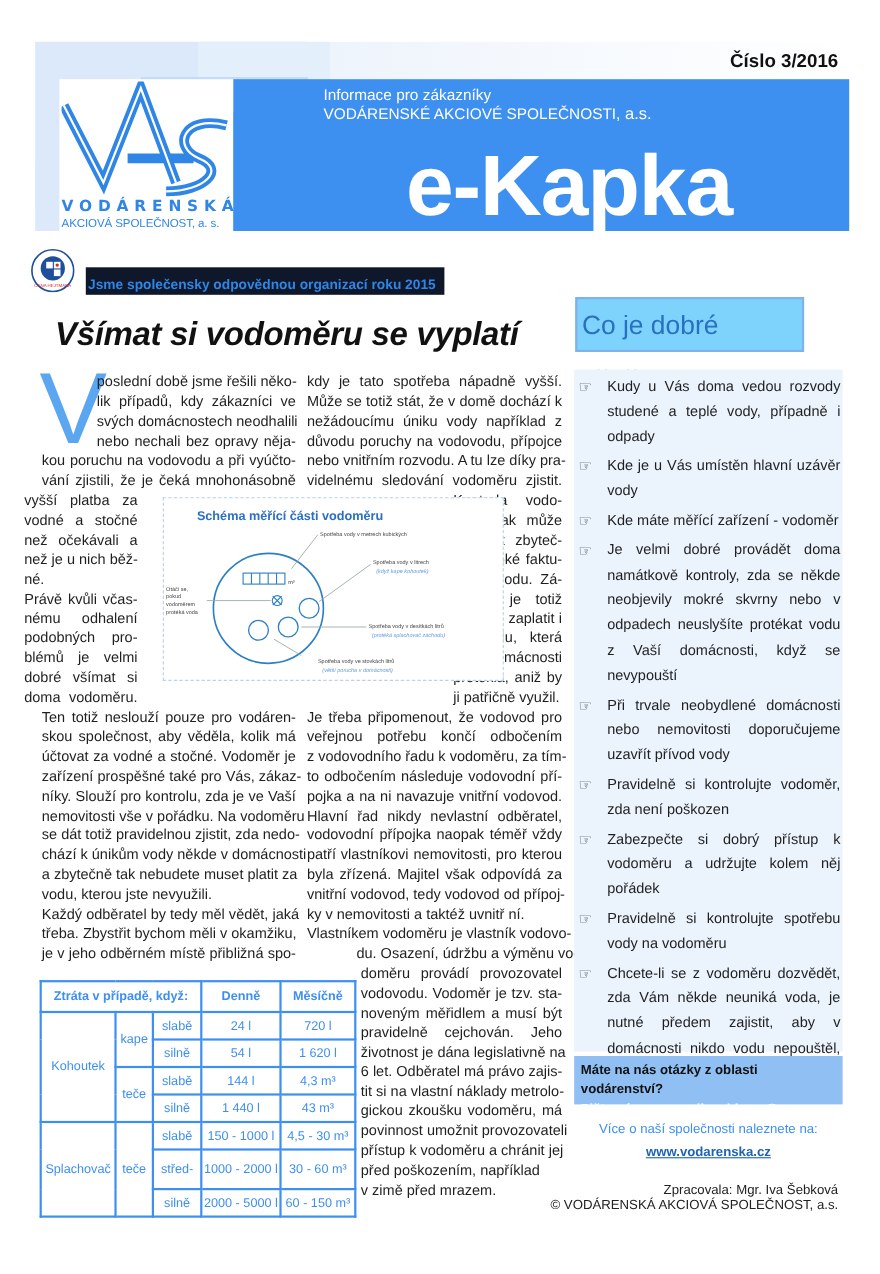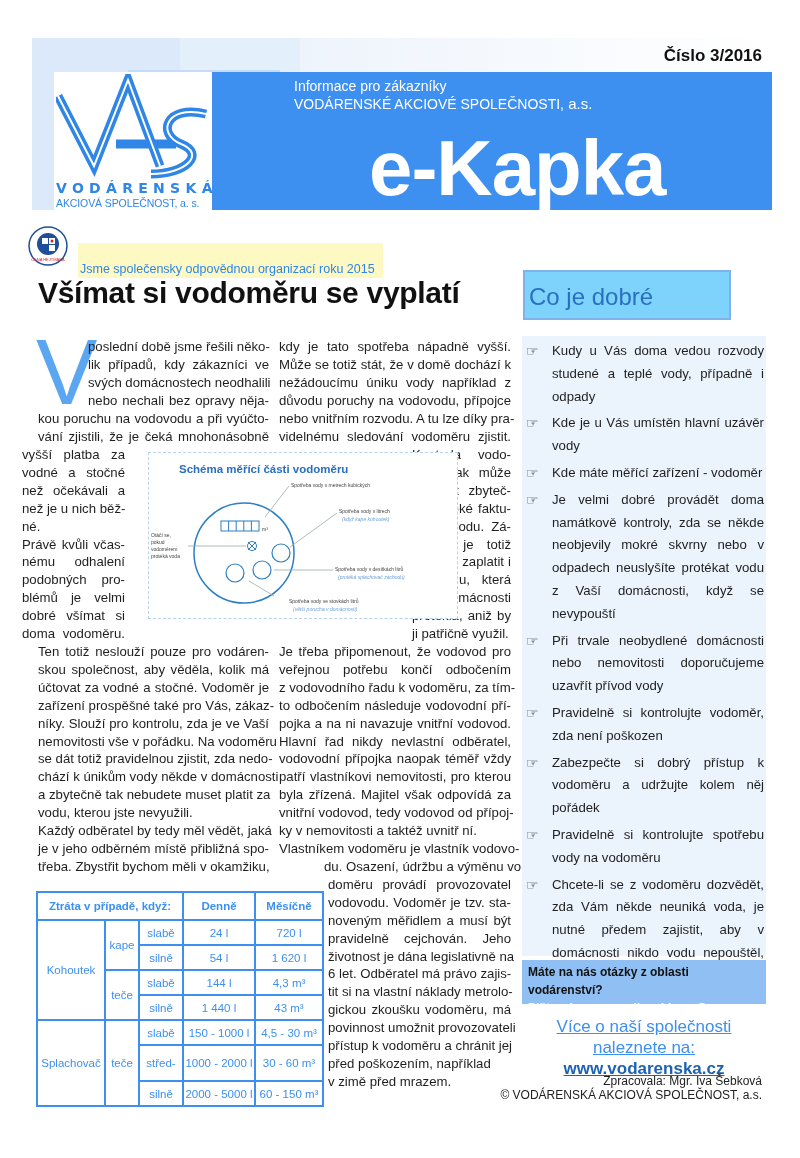--- a/index.html
+++ b/index.html
@@ -22,21 +22,21 @@
                letter-spacing: 5.3px; color: #2f86e6; font-family: "DejaVu Sans", sans-serif; }
   .logo-sub { position: absolute; left: 56px; top: 197px; font-size: 10.5px; color: #2f86e6; letter-spacing: -0.1px; white-space: nowrap; }
 
   .hdr-info { position: absolute; left: 294px; top: 78px; color: #ffffff; font-size: 14px; line-height: 17px; }
   .hdr-info .l2 { font-size: 14px; }
   .hdr-info .l2 small { font-size: 15px; }
   .issue { position: absolute; right: 38px; top: 46px; font-size: 17px; font-weight: bold; color: #111; }
   .title-big { position: absolute; left: 369px; top: 128px; font-size: 78px; font-weight: bold; color: #ffffff; line-height: 80px; letter-spacing: -1px; }
 
   .badge { position: absolute; left: 28px; top: 226px; width: 40px; height: 40px; }
-  .csr { position: absolute; left: 78px; top: 243px; background: #fef9c3; padding: 17px 8px 0 2px; font-size: 12.5px; font-weight: normal; color: #2f86e6; height: 18px; line-height: 18px; }
+  .csr { position: absolute; left: 78px; top: 243px; background: #0f172a; padding: 7px 8px 0 2px; font-size: 12.5px; font-weight: bold; color: #2f86e6; height: 18px; line-height: 18px; }
 
   
   .art-title { position: absolute; left: 38px; top: 276px; font-size: 30px; font-weight: bold; color: #111; letter-spacing: -0.3px; }
   .txt { font-size: 13.2px; line-height: 17.9px; text-align: justify; color: #1f1f1f; }
   .col { position: absolute; }
   .dropcap { position: absolute; left: 36px; top: 332px; font-size: 92px; line-height: 80px; color: #5aa6f0; font-weight: normal; }
   .line { display: block; text-align: justify; text-align-last: justify; white-space: nowrap; }
   .line.last { text-align-last: left; }
 
   .fig { position: absolute; left: 148px; top: 452px; width: 265px; height: 165px; border: 1px dashed #b9d1ec; background: #fff; padding-left: 43px; }
@@ -49,21 +49,21 @@
   
   .side-head { position: absolute; left: 523px; top: 270px; width: 208px; height: 50px; border: 2px solid #7fb2ea; background: #7dd3fc;
                font-size: 24px; color: #2a6fc0; line-height: 50px; padding-left: 4px; box-sizing: border-box; }
   .side-box { position: absolute; left: 522px; top: 336px; width: 244px; height: 620px; background: #ebf3fd; }
   .tips { position: absolute; left: 526px; top: 340px; width: 238px; margin: 0; padding: 0; list-style: none; }
   .tips li { position: relative; padding-left: 26px; font-size: 13.2px; line-height: 22.8px; color: #1f1f1f; margin-bottom: 4px; text-align: justify; }
   .tips .hand { position: absolute; left: 0; top: 0; font-size: 14px; color: #333; }
   .qbox { position: absolute; left: 522px; top: 960px; width: 244px; height: 44px; background: #8fbff3; box-sizing: border-box; padding: 3px 0 0 6px; }
   .qbox .q1 { font-size: 12px; font-weight: bold; color: #111; line-height: 18px; }
   .qbox .q2 { font-size: 12px; font-weight: bold; color: #ffffff; line-height: 18px; }
-  .more { position: absolute; left: 522px; top: 1016px; width: 244px; text-align: center; font-size: 17px; color: #3d8ff0; line-height: 21px; text-decoration: underline; }
+  .more { position: absolute; left: 522px; top: 1016px; width: 244px; text-align: center; font-size: 12px; color: #3d8ff0; line-height: 21px; }
   .more a { display: inline-block; color: #1d62b5; font-weight: bold; text-decoration: underline; }
   .credit { position: absolute; right: 38px; top: 1074px; text-align: right; font-size: 12px; color: #222; line-height: 14px; }
 </style>
 </head>
 <body>
 
 <div>
   <div class="hdr-bg1"></div>
   <div class="hdr-bg3"></div>
   <div class="hdr-bg6"></div>
@@ -103,21 +103,21 @@
       <rect x="14" y="12" width="6" height="6" fill="#fff"></rect>
       <rect x="21" y="12" width="6" height="6" fill="#fff"></rect>
       <rect x="21" y="19" width="6" height="6" fill="#fff"></rect>
       <circle cx="24" cy="15" r="1.5" fill="#d22"></circle>
       <text x="20" y="35" font-size="4" text-anchor="middle" fill="#d22" font-family="Liberation Sans, sans-serif">CENA HEJTMANA</text>
     </svg>
   </div>
   <div class="csr">Jsme společensky odpovědnou organizací roku 2015</div>
 </div>
 
-<h1 class="art-title" style="margin:0;">Všímat si vodoměru se vyplatí</h1>
+<h1 class="art-title" style="margin:12px;font-style:italic;">Všímat si vodoměru se vyplatí</h1>
 
 <div class="dropcap">V</div>
 
 <div class="col txt" style="left:88px; top:338px; width:181px;">
   <span class="line"> poslední době jsme řešili něko-</span>
   <span class="line">lik případů, kdy zákazníci ve</span>
   <span class="line">svých domácnostech neodhalili</span>
   <span class="line">nebo nechali bez opravy něja-</span>
 </div>
 <div class="col txt" style="left:38px; top:410px; width:231px;">
@@ -142,22 +142,22 @@
   <span class="line">skou společnost, aby věděla, kolik má</span>
   <span class="line">účtovat za vodné a stočné. Vodoměr je</span>
   <span class="line">zařízení prospěšné také pro Vás, zákaz-</span>
   <span class="line">níky. Slouží pro kontrolu, zda je ve Vaší</span>
   <span class="line">nemovitosti vše v pořádku. Na vodoměru</span>
   <span class="line">se dát totiž pravidelnou  zjistit, zda nedo-</span>
   <span class="line">chází k únikům vody někde v domácnosti</span>
   <span class="line">a zbytečně tak nebudete muset platit za</span>
   <span class="line last">vodu, kterou jste nevyužili.</span>
   <span class="line">Každý odběratel by tedy měl vědět, jaká</span>
+  <span class="line">třeba. Zbystřit bychom měli v okamžiku,</span>
   <span class="line">je v jeho odběrném místě přibližná spo-</span>
-  <span class="line">třeba. Zbystřit bychom měli v okamžiku,</span>
 </div>
 
 <div class="col txt" style="left:279px; top:338px; width:232px;">
   <span class="line">kdy je tato spotřeba nápadně vyšší.</span>
   <span class="line">Může se totiž stát, že v domě dochází k</span>
   <span class="line">nežádoucímu úniku vody například z</span>
   <span class="line">důvodu poruchy na vodovodu, přípojce</span>
   <span class="line">nebo vnitřním rozvodu. A tu lze díky pra-</span>
   <span class="line">videlnému sledování vodoměru zjistit.</span>
 </div>

